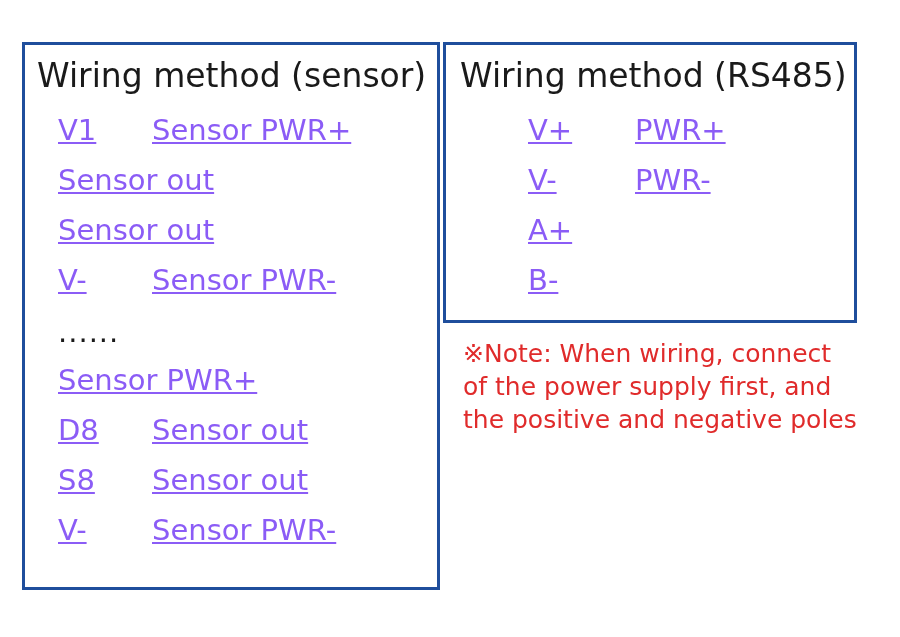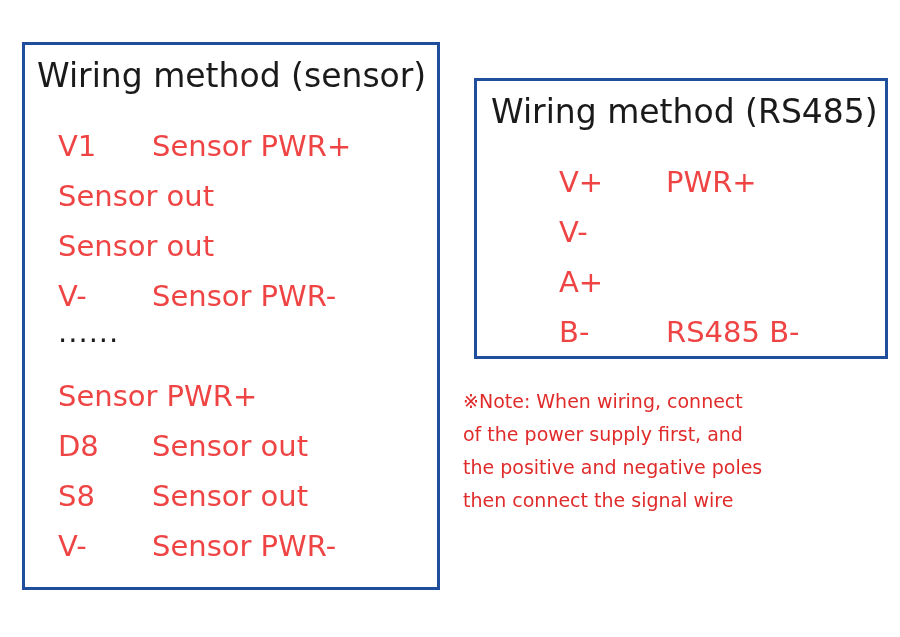--- a/index.html
+++ b/index.html
@@ -30,25 +30,24 @@
   }
 
   #box-sensor {
     left: 22px;
     top: 42px;
     width: 418px;
     height: 548px;
   }
 
   #box-rs485 {
-    left: 474px;
+    left: 443px;
     top: 42px;
     width: 414px;
     height: 281px;
-    margin-top: 36px;
   }
 
   
   .box-title {
     position: absolute;
     left: 12px;
     top: 14px;
     font-size: 33px;
     line-height: 1.0;
     color: #1a1a1a;
@@ -66,25 +65,26 @@
     left: 0;
     top: 0;
     width: 100%;
   }
 
   #box-sensor .rows { top: 68px; }
   #box-rs485  .rows { top: 68px; }
 
   .wire-row {
     display: flex;
-    align-items: flex-end;
+    align-items: flex-start;
     height: 50px;
     font-size: 29px;
-    color: #ef4444;
+    color: #8b5cf6;
     white-space: nowrap;
+    text-decoration: underline;
   }
 
   .wire-row .pin {
     display: inline-block;
     flex: 0 0 auto;
   }
 
   .wire-row .fn {
     display: inline-block;
     flex: 0 0 auto;
@@ -107,24 +107,23 @@
     letter-spacing: 1px;
     line-height: 38px;
   }
 
   
   #note {
     position: absolute;
     left: 463px;
     top: 337px;
     width: 420px;
-    font-size: 19px;
+    font-size: 25px;
     line-height: 33px;
     color: #E02B2B;
-    margin-top: 48px;
   }
   #note .note-line {
     white-space: nowrap;
   }
 </style>
 </head>
 <body>
 
 <div id="canvas">
 
@@ -180,34 +179,33 @@
 
     <div class="rows">
 
       <div class="wire-row">
         <span class="pin">V+</span>
         <span class="fn">PWR+</span>
       </div>
 
       <div class="wire-row">
         <span class="pin">V-</span>
+        <span class="fn">PWR-</span>
       </div>
 
       <div class="wire-row">
         <span class="pin">A+</span>
       </div>
 
       <div class="wire-row">
         <span class="pin">B-</span>
-        <span class="fn">RS485 B-</span>
       </div>
 
     </div>
   </div>
 
   <div id="note">
     <div class="note-line">※Note: When wiring, connect</div>
     <div class="note-line">of the power supply first, and</div>
     <div class="note-line">the positive and negative poles</div>
-    <div class="note-line">then connect the signal wire</div>
   </div>
 
 </div>
 
 </body></html>

